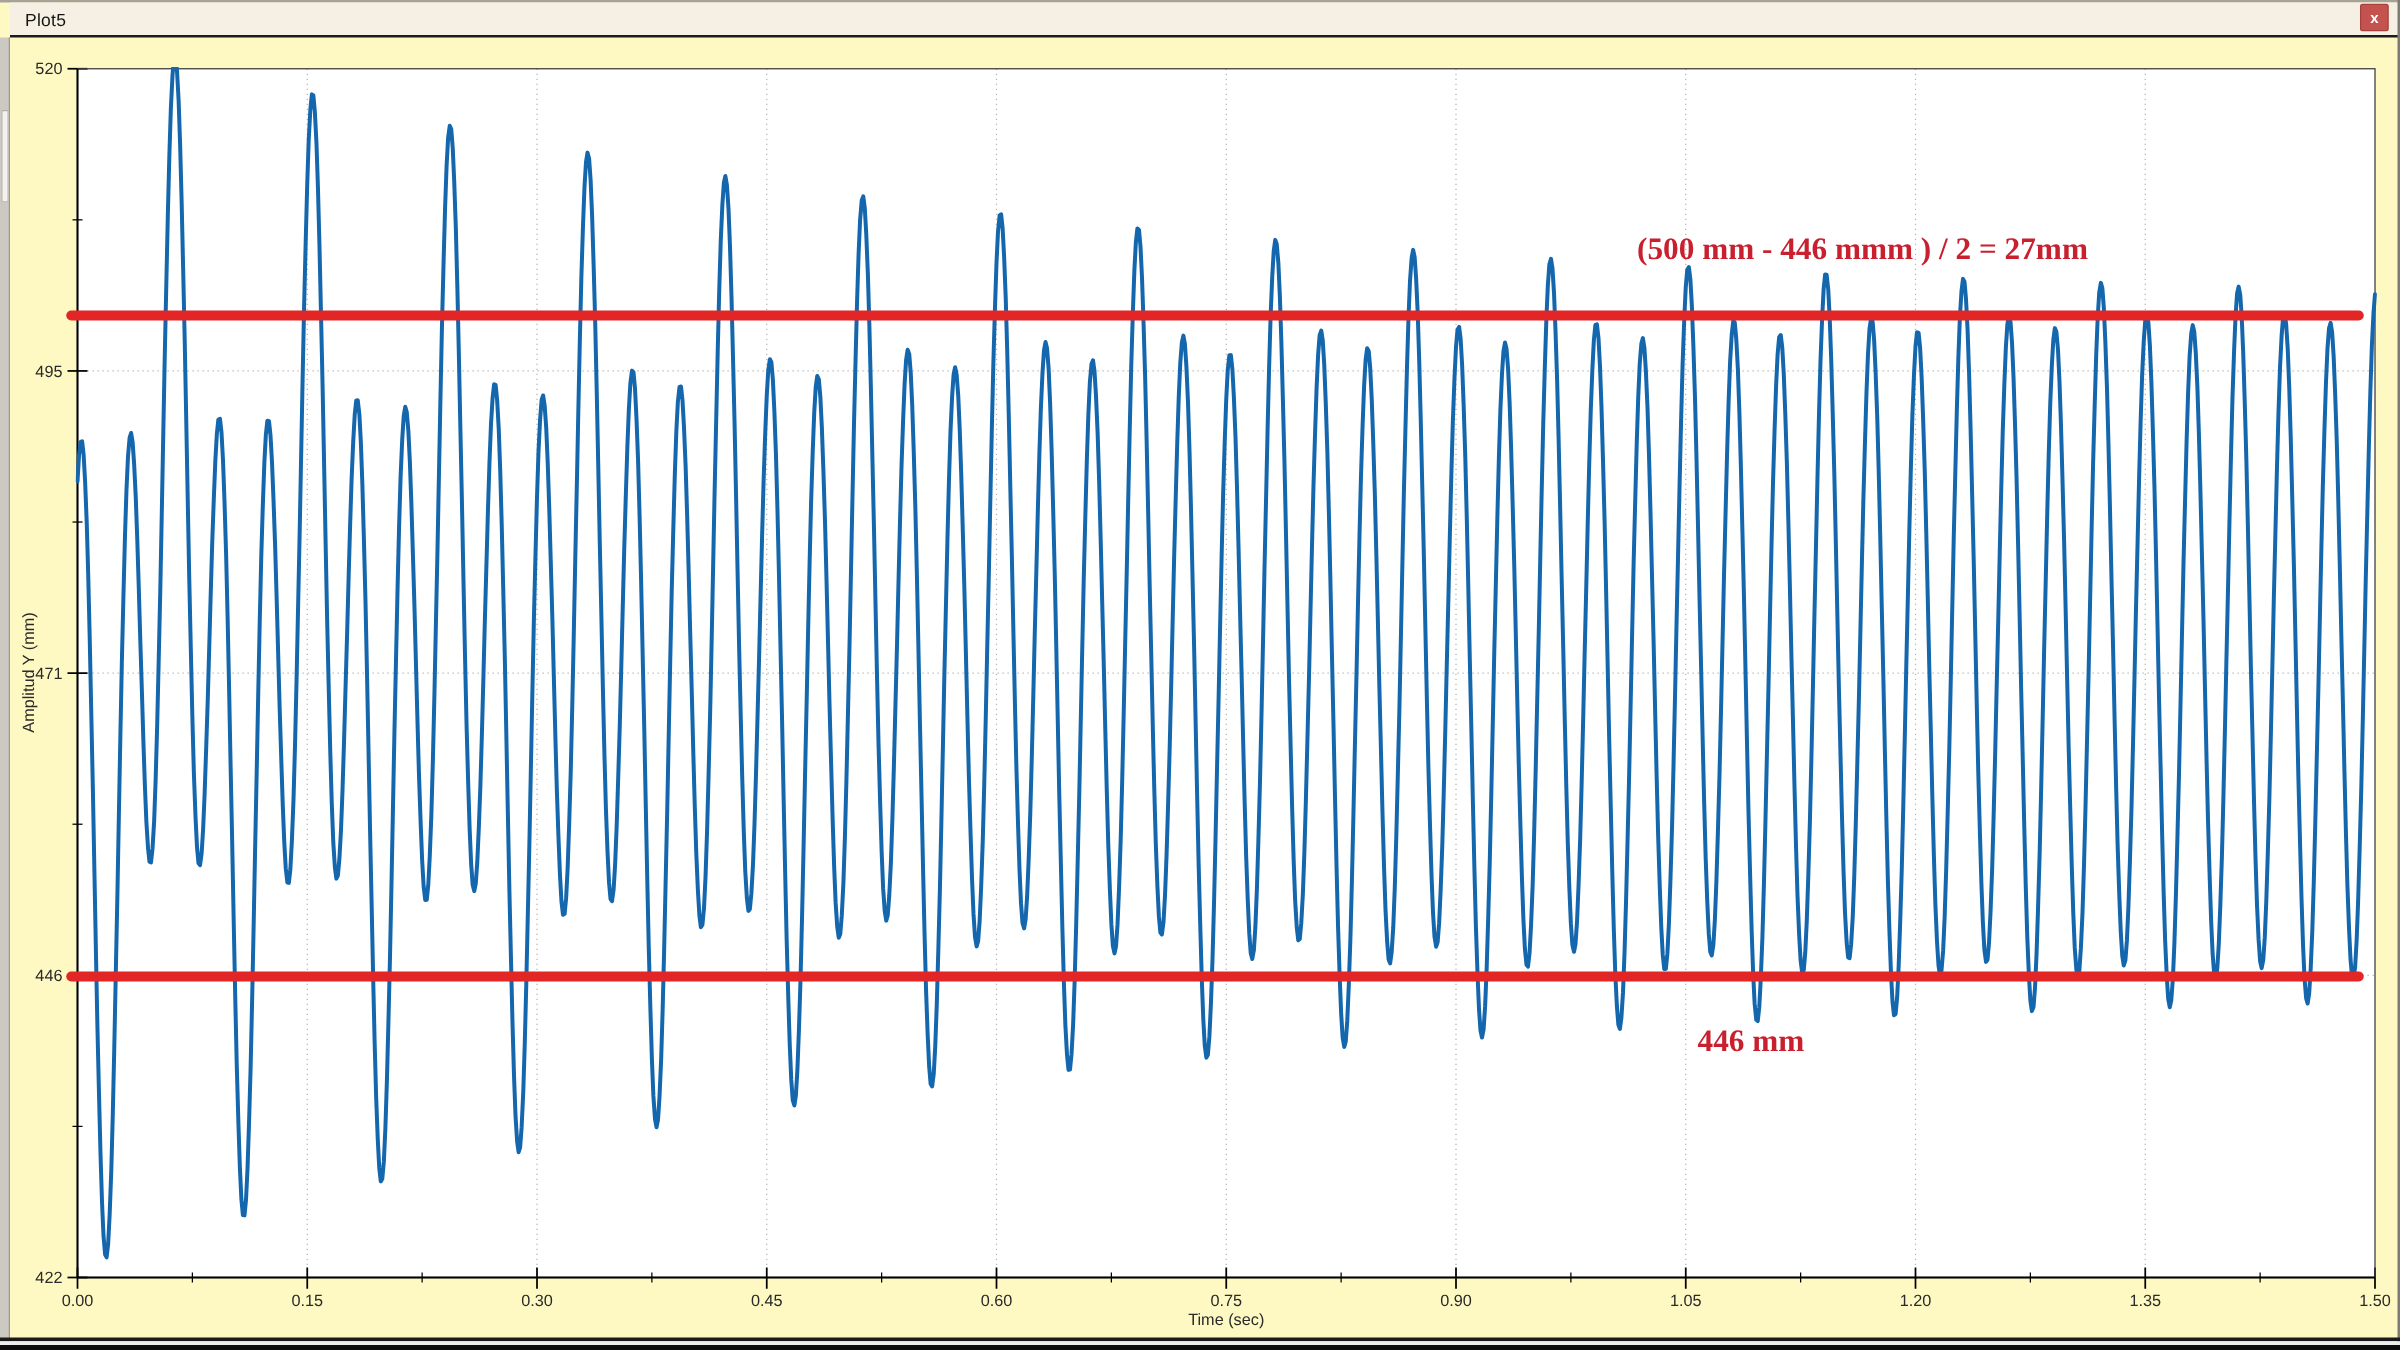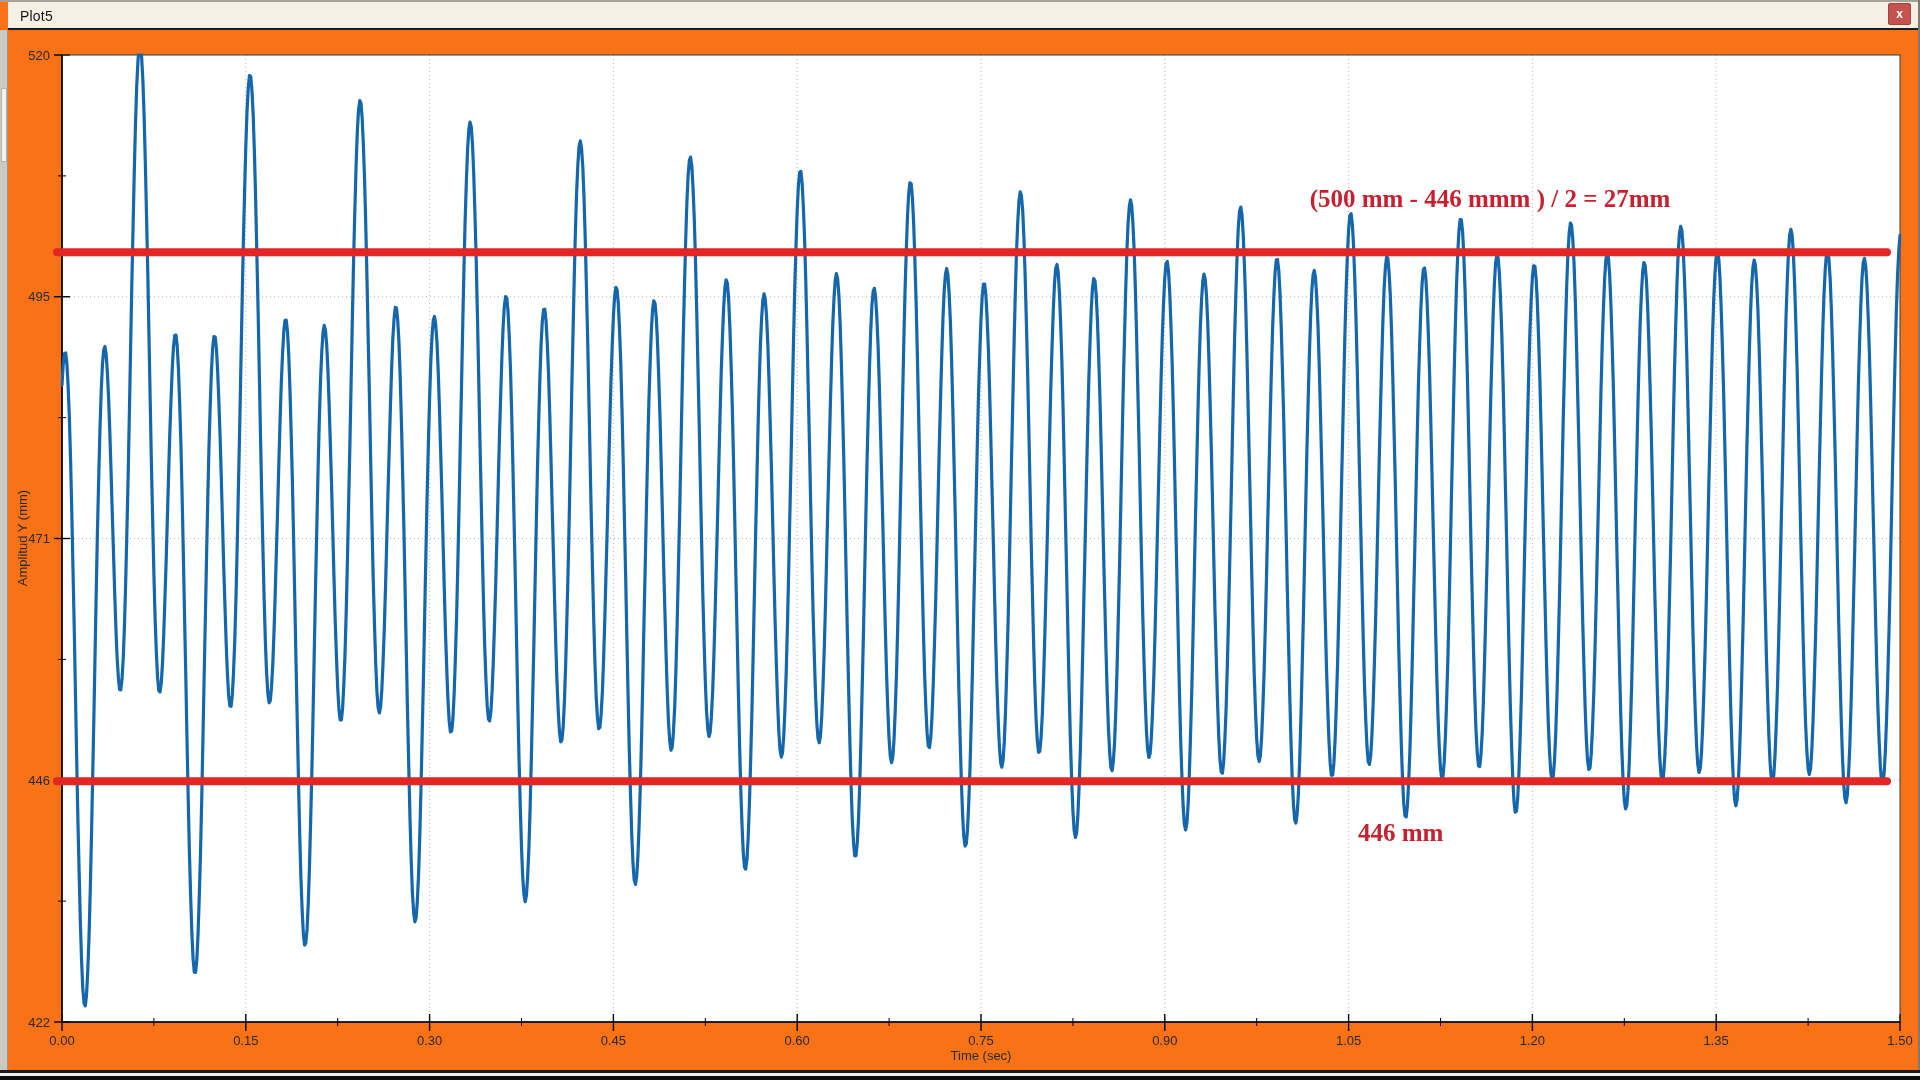--- a/index.html
+++ b/index.html
@@ -1,18 +1,18 @@
 <!DOCTYPE html>
 <html><head>
 <meta charset="utf-8">
 <style>
   html,body{margin:0;padding:0;background:#4a4a4a;}
   #window{
     position:relative;width:1920px;height:1080px;overflow:hidden;
-    background:#f97316;font-family:"Liberation Sans",sans-serif;
+    background:#fef9c3;font-family:"Liberation Sans",sans-serif;
   }
   
   #top-border{position:absolute;left:0;top:0;width:1920px;height:2px;background:#a6a29a;}
   #titlebar{
     position:absolute;left:8px;top:2px;width:1912px;height:28px;
     background:#f6efe3;border-bottom:2px solid #1c1c1c;box-sizing:border-box;
   }
   #titlebar-label{
     position:absolute;left:12px;top:6px;font-size:14px;color:#151515;letter-spacing:.2px;
   }

